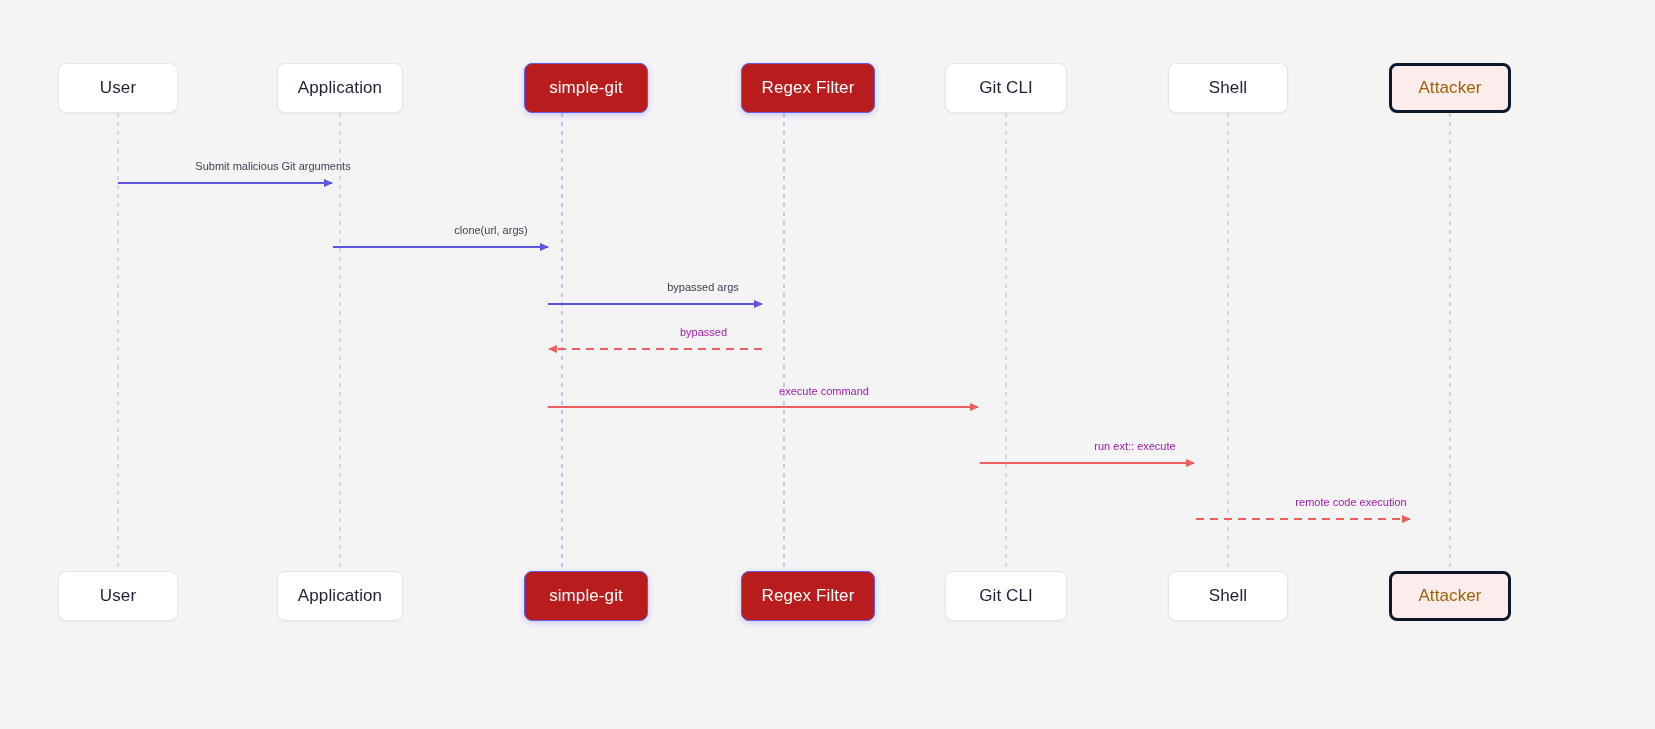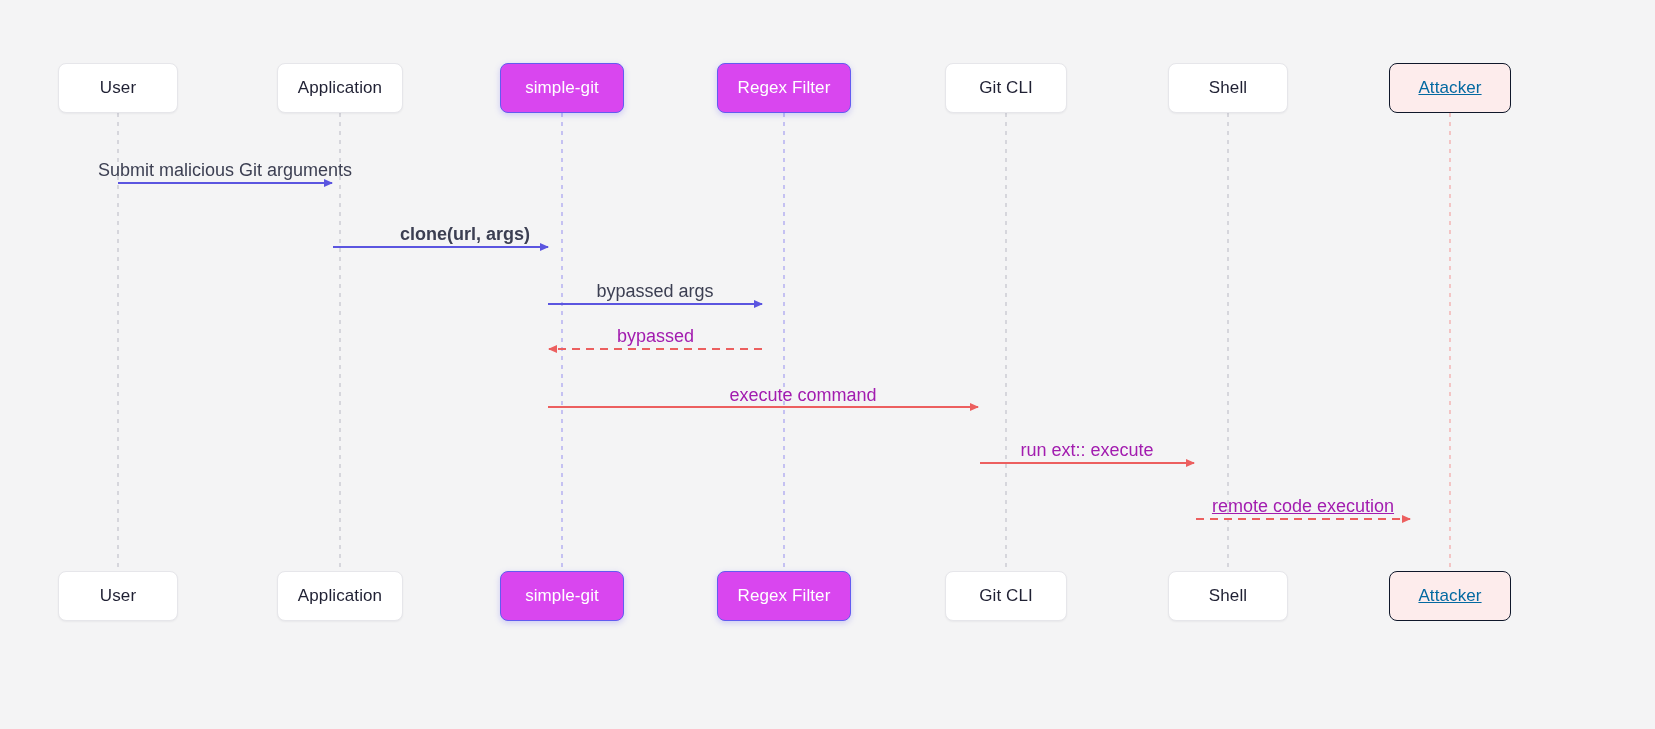--- a/index.html
+++ b/index.html
@@ -22,37 +22,38 @@
     letter-spacing:.1px;
     white-space:nowrap;
   }
   .node.plain{
     background:#ffffff;
     border:1px solid #e6e6ea;
     color:#1f2033;
     box-shadow:0 1px 2px rgba(16,18,40,.05);
   }
   .node.accent{
-    background:#d946ef;
+    background:#b91c1c;
     border:1px solid #635bf0;
     color:#ffffff;
     box-shadow:0 2px 6px rgba(99,91,240,.28);
+    margin-left:24px;
   }
   .node.danger{
     background:#fdecec;
-    border:1px solid #0f172a;
-    color:#0369a1;
-    text-decoration:underline;
+    border:3px solid #0f172a;
+    color:#a16207;
   }
   .msg-label{
     position:absolute;
     transform:translateX(-50%);
-    font-size:18px;
+    font-size:11px;
     white-space:nowrap;
     line-height:1;
+    margin-left:48px;
   }
   .msg-label.blue{color:#3c3f52;}
   .msg-label.red{color:#a21caf;}
 </style>
 </head>
 <body>
 
 <div id="diagram">
 
   <svg class="layer" viewBox="0 0 1655 729" xmlns="http://www.w3.org/2000/svg">
@@ -125,21 +126,21 @@
       </div>
       <div class="node plain" style="left: 1168px; top: 571px; width: 120px;">
         <span>Shell</span>
       </div>
       <div class="node danger" style="left: 1389px; top: 571px; width: 122px;">
         <span>Attacker</span>
       </div>
     </div>
   <div id="labels">
       <div class="msg-label blue" style="left: 225px; top: 161px;">Submit malicious Git arguments</div>
-      <div class="msg-label blue" style="left: 465px; top: 225px; font-weight: bold;">clone(url, args)</div>
+      <div class="msg-label blue" style="left: 443px; top: 225px;">clone(url, args)</div>
       <div class="msg-label blue" style="left: 655px; top: 282px;">bypassed args</div>
       <div class="msg-label red" style="left: 655.5px; top: 327px;">bypassed</div>
-      <div class="msg-label red" style="left: 803px; top: 386px;">execute command</div>
+      <div class="msg-label red" style="left: 776px; top: 386px;">execute command</div>
       <div class="msg-label red" style="left: 1087px; top: 441px;">run ext:: execute</div>
-      <div class="msg-label red" style="left: 1303px; top: 497px; text-decoration: underline;">remote code execution</div>
+      <div class="msg-label red" style="left: 1303px; top: 497px;">remote code execution</div>
     </div>
 
 </div>
 
 </body></html>

